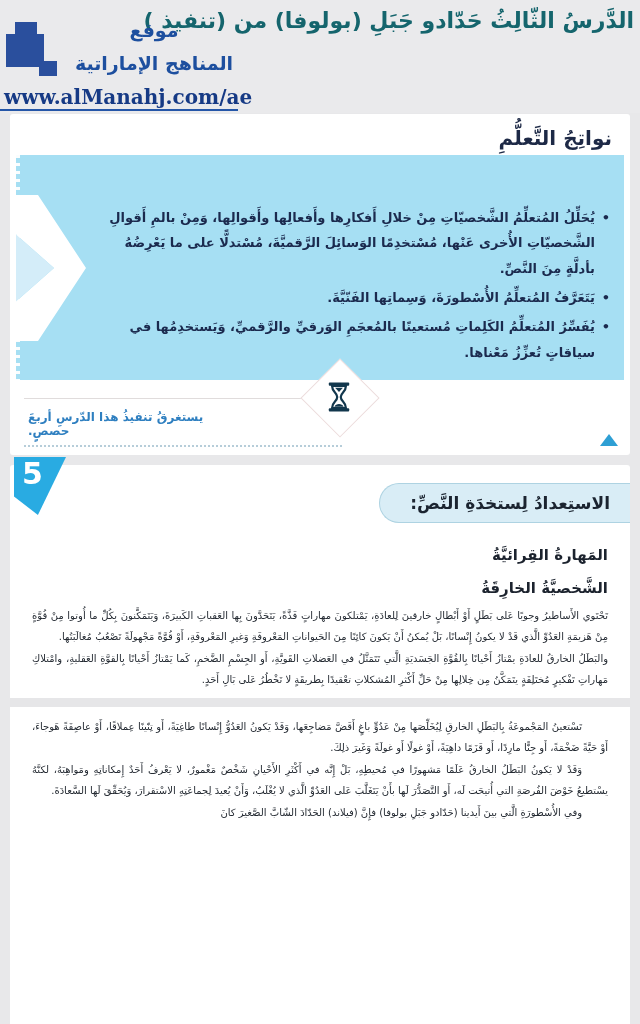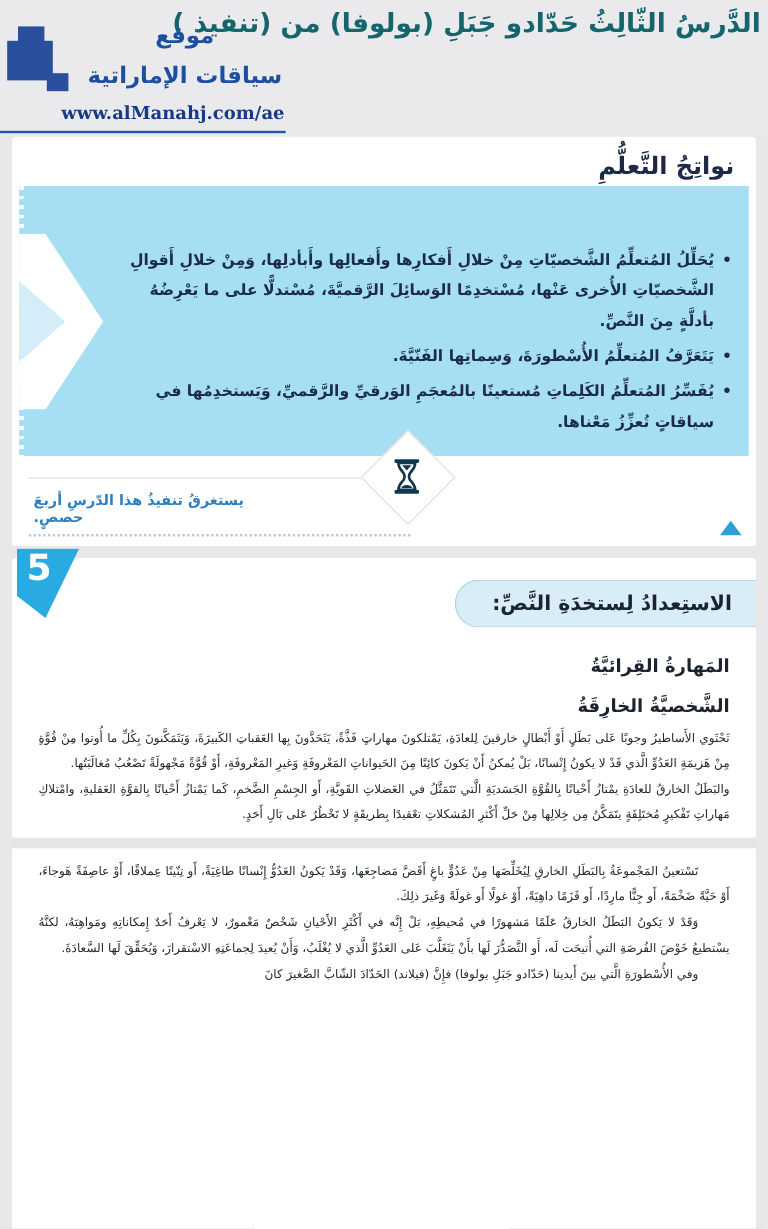--- a/index.html
+++ b/index.html
@@ -18,21 +18,21 @@
     position:absolute;left:70px;top:14px;width:168px;text-align:center;
     direction:rtl;color:#1d4f9f;font-weight:bold;font-size:19px;line-height:1.75;
   }
   .logo{position:absolute;left:6px;top:22px;width:54px;height:58px;}
   .logo div{position:absolute;background:#2a4f9d;}
   .logo .s1{left:9px;top:0;width:22px;height:17px;}
   .logo .s2{left:0;top:12px;width:38px;height:33px;}
   .logo .s3{left:33px;top:39px;width:18px;height:15px;}
   .site-url{
     position:absolute;left:4px;top:85px;font-family:"DejaVu Serif",serif;
-    font-weight:bold;font-size:15px;color:#163a85;text-decoration:none;margin-left:47px;
+    font-weight:bold;font-size:20px;color:#163a85;text-decoration:none;
   }
   .url-underline{position:absolute;left:0;top:109px;width:238px;height:2px;background:#2456a8;}
   
   .card1{
     position:absolute;left:10px;right:10px;top:114px;height:341px;
     background:#fff;border-radius:3px;
   }
   .lo-title{
     position:absolute;top:12px;right:18px;direction:rtl;
     font-size:20px;font-weight:bold;color:#1d2946;
@@ -105,36 +105,36 @@
 
   <div class="header">
     <div class="lesson-title">الدَّرسُ الثّالِثُ  حَدّادو جَبَلِ (بولوفا) من (تنفيذ )</div>
     <div class="logo">
       <div class="s1"></div>
         <div class="s2"></div>
         <div class="s3"></div>
     </div>
     <div class="watermark">
       <div>موقع</div>
-      <div>سياقات الإماراتية</div>
+      <div>المناهج الإماراتية</div>
     </div>
     <a class="site-url" href="#">www.alManahj.com/ae</a>
     <div class="url-underline"></div>
   </div>
 
   <div class="card1">
     <div class="lo-title">نواتِجُ التَّعلُّمِ</div>
 
     <div class="bluebox">
       <svg class="chevron" width="74" height="158" viewBox="0 0 74 158">
         <polygon points="0,6 26,6 74,79 26,152 0,152 0,116 42,79 0,42" fill="#ffffff"></polygon>
         <polygon points="0,42 42,79 0,116" fill="#d4edf9"></polygon>
       </svg>
       <ul class="lo-list">
-        <li>يُحَلِّلُ المُتعلِّمُ الشَّخصيّاتِ مِنْ خلالِ أَفكارِها وأَفعالِها وأَبأدلِها، وَمِنْ خلالِ أَقوالِ الشَّخصيّاتِ الأُخرى عَنْها، مُسْتخدِمًا الوَسائِلَ الرَّقميَّةَ، مُسْتدلًّا على ما يَعْرِضُهُ بأدلَّةٍ مِنَ النَّصِّ.</li>
+        <li>يُحَلِّلُ المُتعلِّمُ الشَّخصيّاتِ مِنْ خلالِ أَفكارِها وأَفعالِها وأَقوالِها، وَمِنْ بالمِ أَقوالِ الشَّخصيّاتِ الأُخرى عَنْها، مُسْتخدِمًا الوَسائِلَ الرَّقميَّةَ، مُسْتدلًّا على ما يَعْرِضُهُ بأدلَّةٍ مِنَ النَّصِّ.</li>
         <li>يَتَعَرَّفُ المُتعلِّمُ الأُسْطورَةَ، وَسِماتِها الفَنّيَّةَ.</li>
         <li>يُفَسِّرُ المُتعلِّمُ الكَلِماتِ مُستعينًا بالمُعجَمِ الوَرقيِّ والرَّقميِّ، وَيَستخدِمُها في سياقاتٍ تُعزِّزُ مَعْناها.</li>
       </ul>
     </div>
 
     <div class="hairline"></div>
     <div class="diamond"></div>
     <div class="hourglass-wrap">
       <svg width="26" height="30" viewBox="0 0 28 32" fill="currentColor">
         <rect x="3" y="0.5" width="22" height="3.4" rx="1"></rect>

